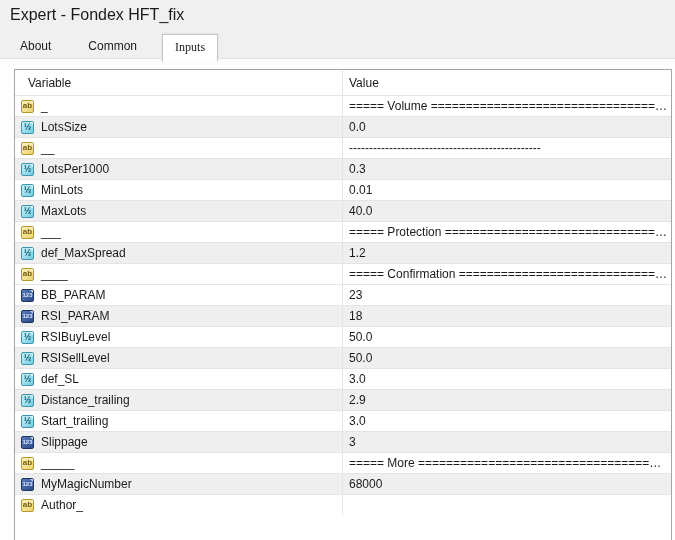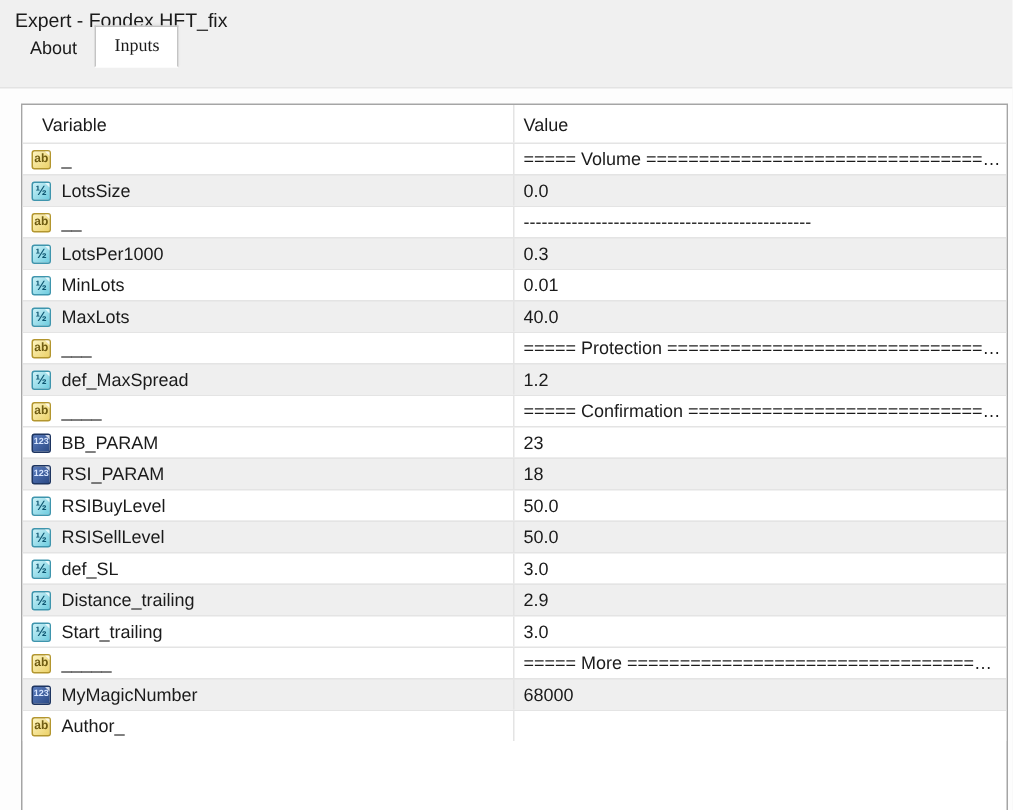--- a/index.html
+++ b/index.html
@@ -5,25 +5,25 @@
   * { margin:0; padding:0; box-sizing:border-box; }
   html,body { width:675px; height:540px; overflow:hidden; }
   body {
     background:#f0f0f0;
     font-family:"Liberation Sans","DejaVu Sans",sans-serif;
     font-size:12px; color:#1b1b1b;
     position:relative;
   }
   .dialog-title {
     position:absolute; top:6px; left:10px;
-    font-size:13px; color:#1a1a1a; white-space:nowrap;
+    font-size:16px; color:#1a1a1a; white-space:nowrap;
   }
   .tab-strip {
-    position:absolute; top:20px; left:8px; height:24px;
-    display:flex; align-items:flex-end; z-index:3;
+    position:absolute; top:34px; left:8px; height:24px;
+    display:flex; align-items:flex-start; z-index:3;gap:13px;
   }
   .tab {
     padding:4px 11px 5px 11px; cursor:default; color:#1a1a1a;
     border:1px solid transparent; border-bottom:none;
     background:transparent; white-space:nowrap;
   }
   .tab.active {
     background:#ffffff;
     border:1px solid #c4c4c4; border-bottom:1px solid #ffffff;
     padding:5px 12px 6px 12px;
@@ -89,20 +89,21 @@
     border:1px solid #1d3460; color:#d8e6ff; font-size:6px;
   }
 </style>
 </head>
 <body>
 
 <div class="dialog-title">Expert - Fondex HFT_fix</div>
 
 <div class="tab-strip">
   <div class="tab">About</div>
+  <div class="tab">Common</div>
   <div class="tab active">Inputs</div>
 </div>
 
 <div class="tab-page">
   <div class="param-table">
     <div class="thead">
       <div class="th th-variable">Variable</div>
       <div class="th th-value">Value</div>
     </div>
     <div id="rows">
@@ -260,20 +261,29 @@
   <div class="row">
     <div class="cell-variable">
       <span class="type-icon double">½</span>
       <span class="var-label">Start_trailing</span>
     </div>
     <div class="cell-value">
       <span>3.0</span>
     </div>
   </div>
 
+  <div class="row alt">
+    <div class="cell-variable">
+      <span class="type-icon int">123</span>
+      <span class="var-label">Slippage</span>
+    </div>
+    <div class="cell-value">
+      <span>3</span>
+    </div>
+  </div>
 
   <div class="row">
     <div class="cell-variable">
       <span class="type-icon string">ab</span>
       <span class="var-label">_____</span>
     </div>
     <div class="cell-value">
       <span>===== More ========================================</span>
     </div>
   </div>

